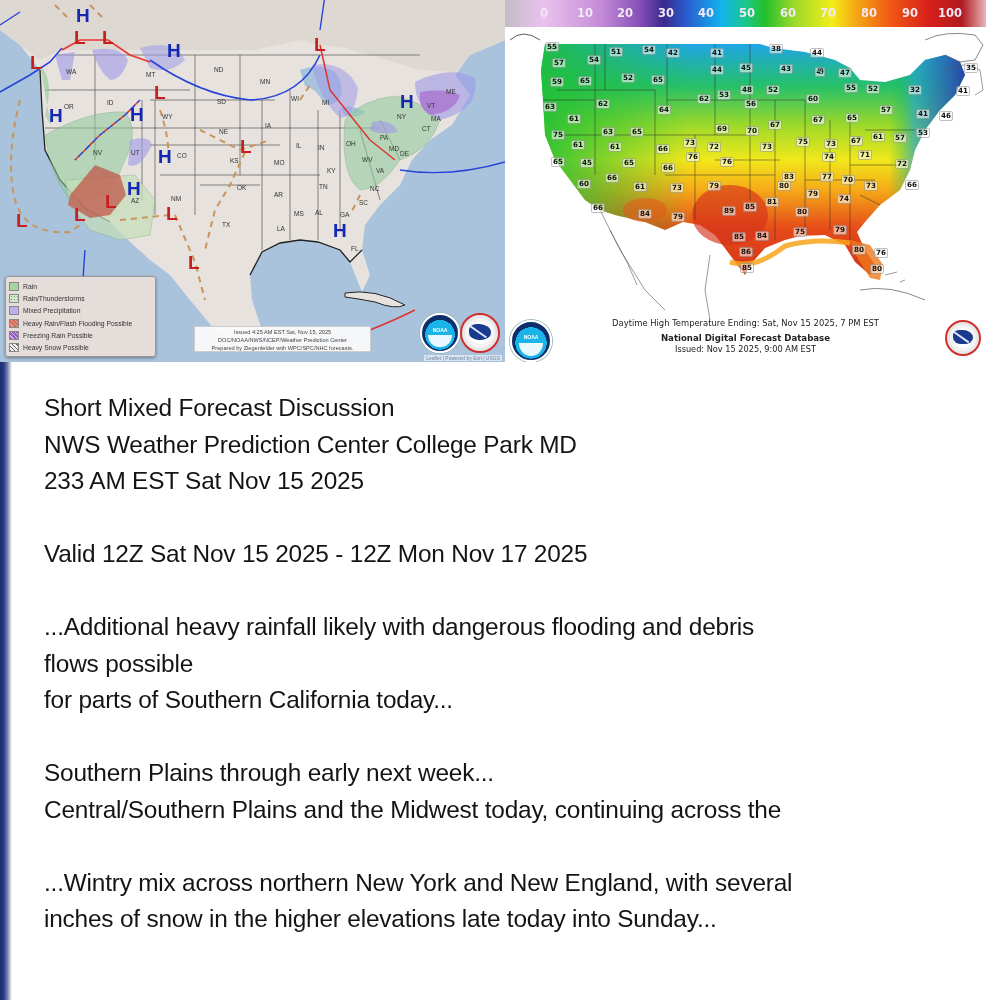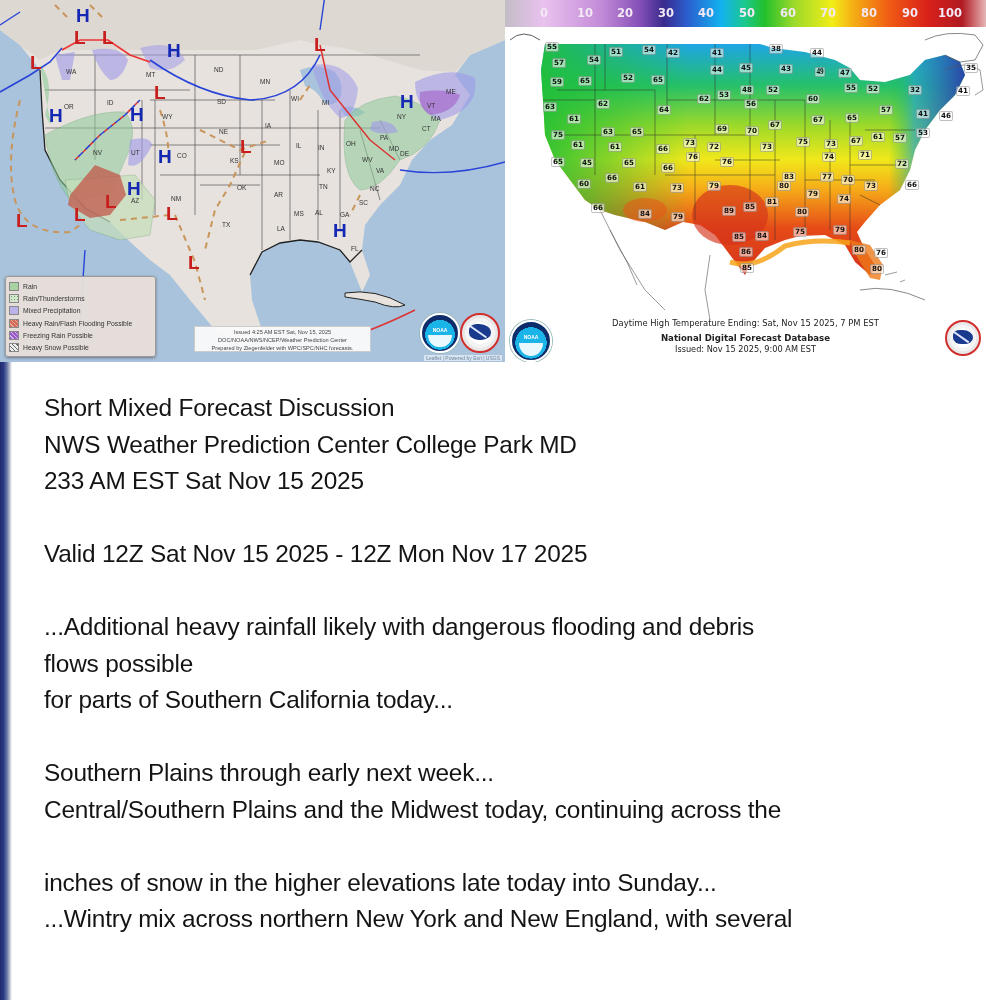--- a/index.html
+++ b/index.html
@@ -433,16 +433,16 @@
     <span class="doc-line"></span>
     <span class="doc-line">Valid 12Z Sat Nov 15 2025 - 12Z Mon Nov 17 2025</span>
     <span class="doc-line"></span>
     <span class="doc-line">...Additional heavy rainfall likely with dangerous flooding and debris</span>
     <span class="doc-line">flows possible</span>
     <span class="doc-line">for parts of Southern California today...</span>
     <span class="doc-line"></span>
     <span class="doc-line">Southern Plains through early next week...</span>
     <span class="doc-line">Central/Southern Plains and the Midwest today, continuing across the</span>
     <span class="doc-line"></span>
+    <span class="doc-line">...Wintry mix across northern New York and New England, with several</span>
     <span class="doc-line">inches of snow in the higher elevations late today into Sunday...</span>
-    <span class="doc-line">...Wintry mix across northern New York and New England, with several</span>
   </div>
 </div>
 
 </body></html>

